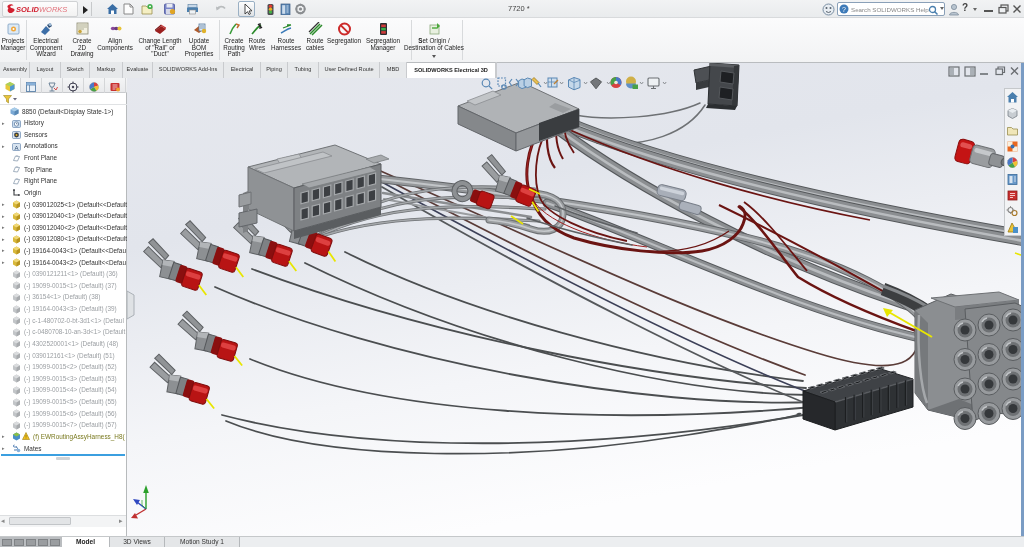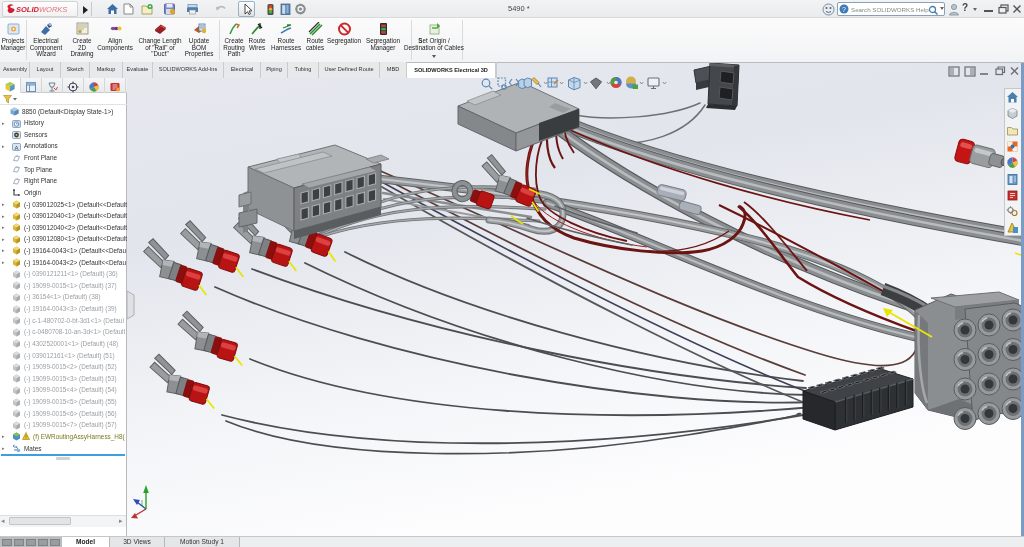--- a/index.html
+++ b/index.html
@@ -67,21 +67,21 @@
 <svg class="tb-ico" style="left:279px">
     <rect x="2" y="1" width="9" height="11" fill="#5b87b5" stroke="#3a5a80" stroke-width=".7"></rect>
     <rect x="3.2" y="2.2" width="3" height="8.6" fill="#ccdcec"></rect>
     <path d="M7.5 3 h2 M7.5 5 h2 M7.5 7 h2 M7.5 9 h2" stroke="#ccdcec" stroke-width="1"></path>
   </svg>
 <svg class="tb-ico" style="left:294px">
     <circle cx="6.5" cy="6" r="4.2" fill="none" stroke="#8a8d90" stroke-width="2"></circle>
     <circle cx="6.5" cy="6" r="1.6" fill="#8a8d90"></circle>
     <path d="M6.5 0.8 v2 M6.5 9.2 v2 M1.3 6 h2 M9.7 6 h2 M2.8 2.3 l1.4 1.4 M8.3 8.3 l1.4 1.4 M2.8 9.7 l1.4 -1.4 M8.3 3.7 l1.4 -1.4" stroke="#8a8d90" stroke-width="1.2"></path>
   </svg>
-<div class="abs" style="left:508px;top:4px;font-size:7.5px;color:#444">5490 *</div>
+<div class="abs" style="left:508px;top:4px;font-size:7.5px;color:#444">7720 *</div>
 
 <svg class="abs" style="left:822px;top:3px" width="13" height="13">
     <circle cx="6.5" cy="6.5" r="5.5" fill="#e8edf2" stroke="#7a8ea2" stroke-width="1"></circle>
     <circle cx="4.5" cy="5" r="1" fill="#55606c"></circle>
     <circle cx="8.5" cy="5" r="1" fill="#55606c"></circle>
     <path d="M4 8.5 q2.5 2 5 0" stroke="#55606c" fill="none"></path>
   </svg>
 <div class="abs" style="left:837px;top:2px;width:108px;height:14px;background:#fff;border:1px solid #8aa0b8;border-radius:2px;font-size:6.2px;color:#888;line-height:13px;padding-left:13px">Search SOLIDWORKS Help</div>
 <svg class="abs" style="left:839px;top:4px" width="10" height="10">
     <circle cx="5" cy="5" r="4.5" fill="#3d7ab8"></circle>

